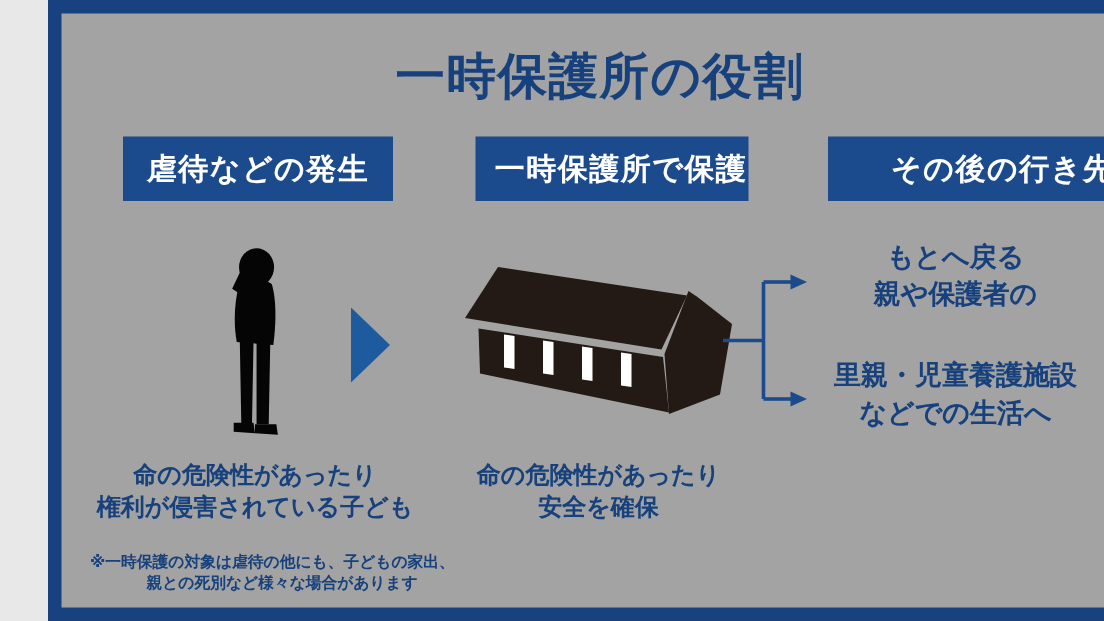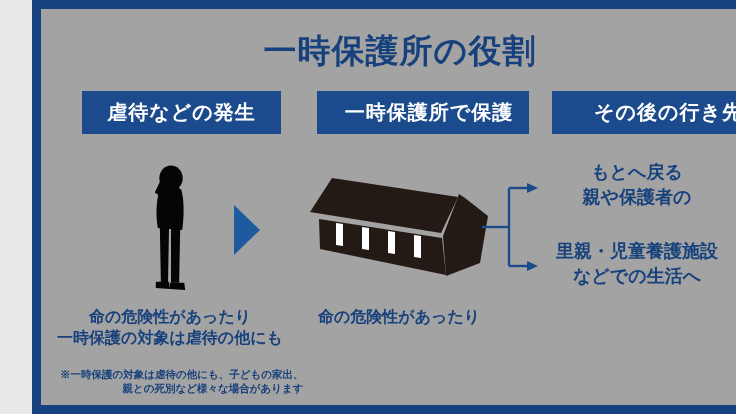--- a/index.html
+++ b/index.html
@@ -19,43 +19,42 @@
     font-size:33px;font-weight:bold;color:#17417c;
     letter-spacing:1px;
   }
   .col-header{
     position:absolute;top:82px;height:43px;
     background:#1b4b8c;
     color:#ffffff;font-size:20px;font-weight:bold;
     display:flex;align-items:center;justify-content:center;
     letter-spacing:1px;
   }
-  .hdr-1{left:41px;width:199px;}
-  .hdr-2{left:276px;width:212px;padding-left:12px;}
+  .hdr-1{left:41px;width:180px;}
+  .hdr-2{left:276px;width:182px;padding-left:12px;}
   .hdr-3{left:511px;width:193px;padding-left:40px;}
   .icon{position:absolute;}
   .child-icon{left:107px;top:155px;}
   .arrow-icon{left:193px;top:196px;}
   .house-icon{left:267px;top:167px;}
   .branch-icon{left:439px;top:169px;}
   .txt{
     position:absolute;
     color:#17417c;font-weight:bold;text-align:center;
   }
   .outcome-1{left:491px;top:150px;width:210px;font-size:18px;line-height:25px;}
   .outcome-2{left:486px;top:229px;width:220px;font-size:18px;line-height:25px;}
   .caption{font-size:16px;line-height:21px;}
   .cap-1{left:16px;top:297px;width:226px;text-align:center;}
   .cap-2{left:252px;top:297px;width:212px;}
   .cap-3{left:486px;top:297px;width:220px;font-size:17px;line-height:22px;}
   .footnote{
     position:absolute;left:19px;top:360px;
     color:#17417c;font-weight:bold;font-size:10.5px;line-height:13.5px;
-    text-align:right;
-    font-family:Liberation Mono, monospace;
+    text-align:center;
   }
   .footnote .l2{padding-left:13px;}
 </style>
 </head>
 <body>
 
 <div class="canvas">
 
   <div class="title">一時保護所の役割</div>
 
@@ -114,24 +113,25 @@
     <div>もとへ戻る</div>
     <div>親や保護者の</div>
   </div>
   <div class="txt outcome-2">
     <div>里親・児童養護施設</div>
     <div>などでの生活へ</div>
   </div>
 
   <div class="txt caption cap-1">
     <div>命の危険性があったり</div>
-    <div>一時保護の対象は虐待の他にも</div>
+    <div>権利が侵害されている子ども</div>
   </div>
   <div class="txt caption cap-2">
     <div>命の危険性があったり</div>
+    <div>安全を確保</div>
   </div>
   <div class="txt caption cap-3">
   </div>
 
   <div class="footnote">
     <div class="l1">※一時保護の対象は虐待の他にも、子どもの家出、</div>
     <div class="l2">親との死別など様々な場合があります</div>
   </div>
 
 </div>

